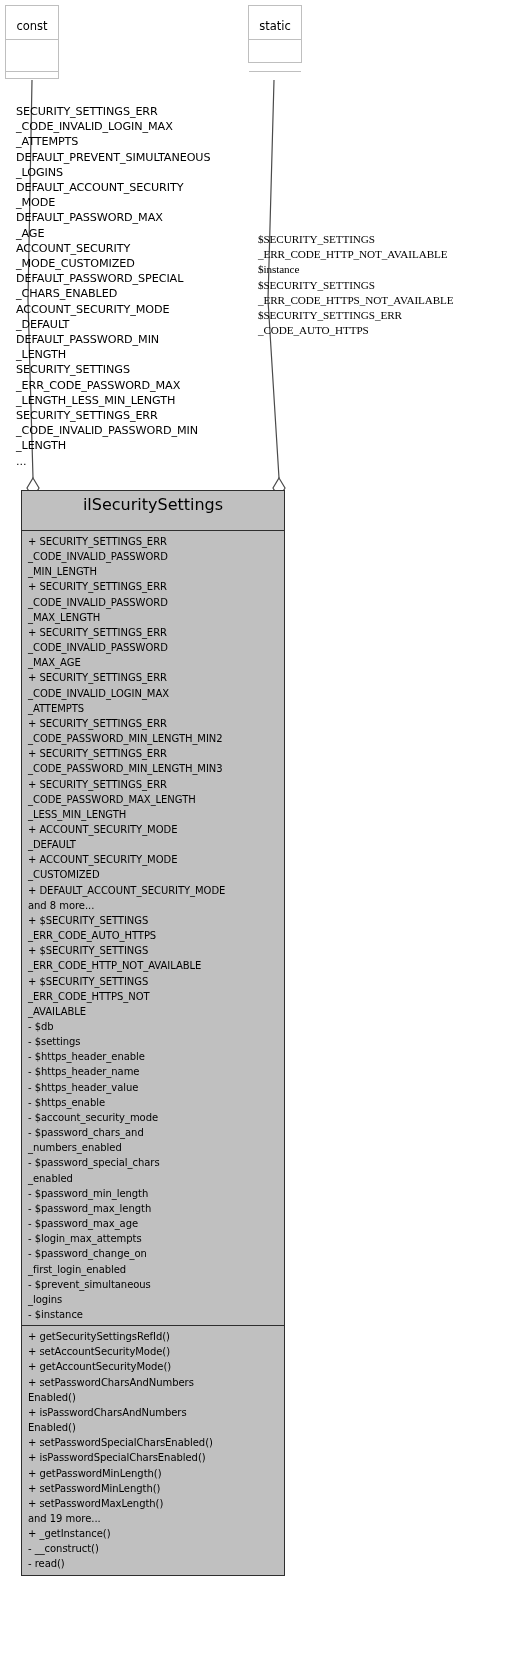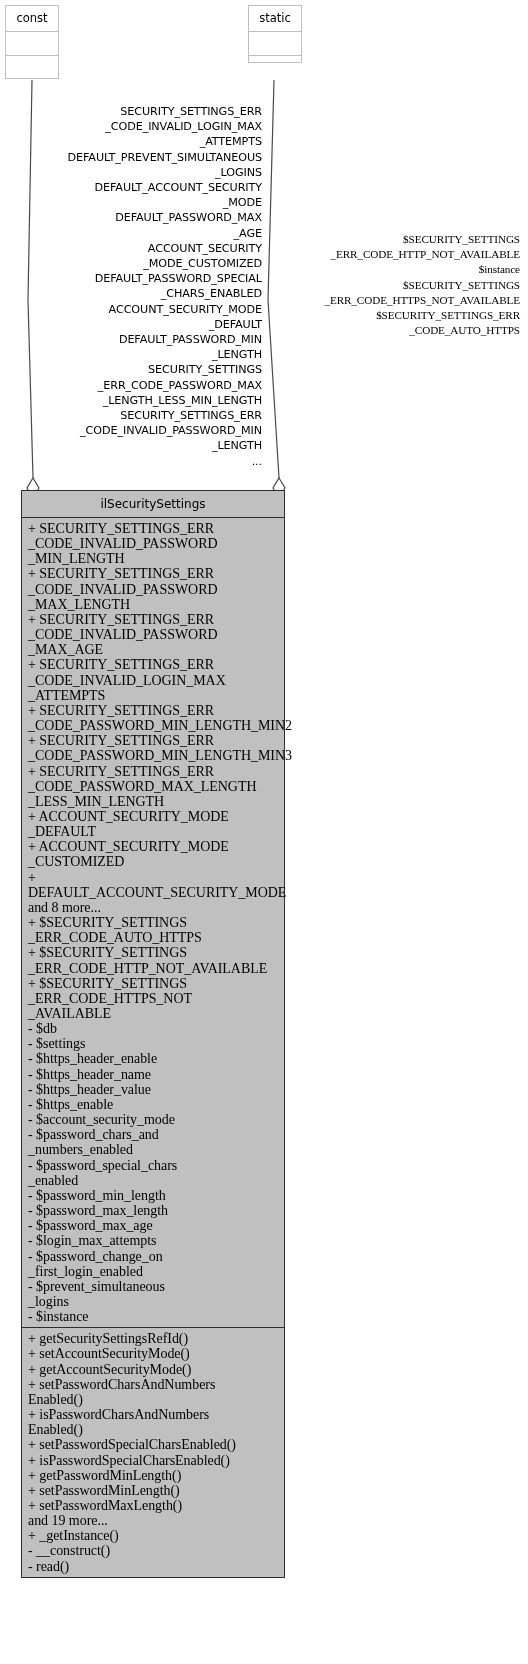--- a/index.html
+++ b/index.html
@@ -28,79 +28,79 @@
     background: #ffffff;
     border: 1px solid #bfbfbf;
   }
   .smallbox .cell {
     box-sizing: border-box;
     border-bottom: 1px solid #bfbfbf;
     font-size: 11.5px;
     line-height: 1;
     text-align: center;
     color: #000;
+    margin-top: 8px;
   }
   .smallbox .cell.title {
     height: 26px;
     padding-top: 7px;
   }
   .smallbox .cell.empty1 { height: 24px; }
   .smallbox .cell.empty2 { height: 24px; border-bottom: none; }
 
   #box-const  { left: 5px;   top: 5px; width: 54px; height: 74px; }
   #box-static { left: 248px; top: 5px; width: 54px; height: 58px; }
 
   
   .edge-label {
     position: absolute;
     font-size: 11.2px;
     line-height: 15.2px;
-    text-align: right;
+    text-align: left;
     color: #000;
     white-space: pre-line;
     letter-spacing: -0.1px;
   }
   #label-const  { left: 16px;  top: 104px; width: 246px; }
   #label-static { left: 258px; top: 232px; width: 262px; font-family: Liberation Serif, serif; }
 
   
   #main-class {
     position: absolute;
     left: 21px;
     top: 490px;
     width: 264px;
     box-sizing: border-box;
     background: #c0c0c0;
     border: 1px solid #2e2e2e;
   }
   #main-class .class-name {
     box-sizing: border-box;
-    height: 27px;
+    height: 40px;
     line-height: 27px;
     text-align: center;
-    font-size: 12px;
+    font-size: 16px;
     border-bottom: 1px solid #2e2e2e;
     color: #000;
   }
   #main-class .compartment {
     box-sizing: border-box;
     padding: 3px 0 3px 0;
   }
   #main-class .compartment.attrs {
     border-bottom: 1px solid #2e2e2e;
   }
   #main-class .member {
-    font-size: 14px;
+    font-size: 10px;
     line-height: 15.15px;
     padding-left: 6px;
     padding-right: 14px;
     white-space: pre-line;
     color: #000;
     letter-spacing: -0.05px;
-    font-family: Liberation Serif, serif;
   }
   .diamond-svg, .edge-svg { position: absolute; left: 0; top: 0; overflow: visible; pointer-events: none; }
 </style>
 </head>
 <body>
 
 <div id="canvas">
 
   <svg class="edge-svg" width="528" height="1664">
 

